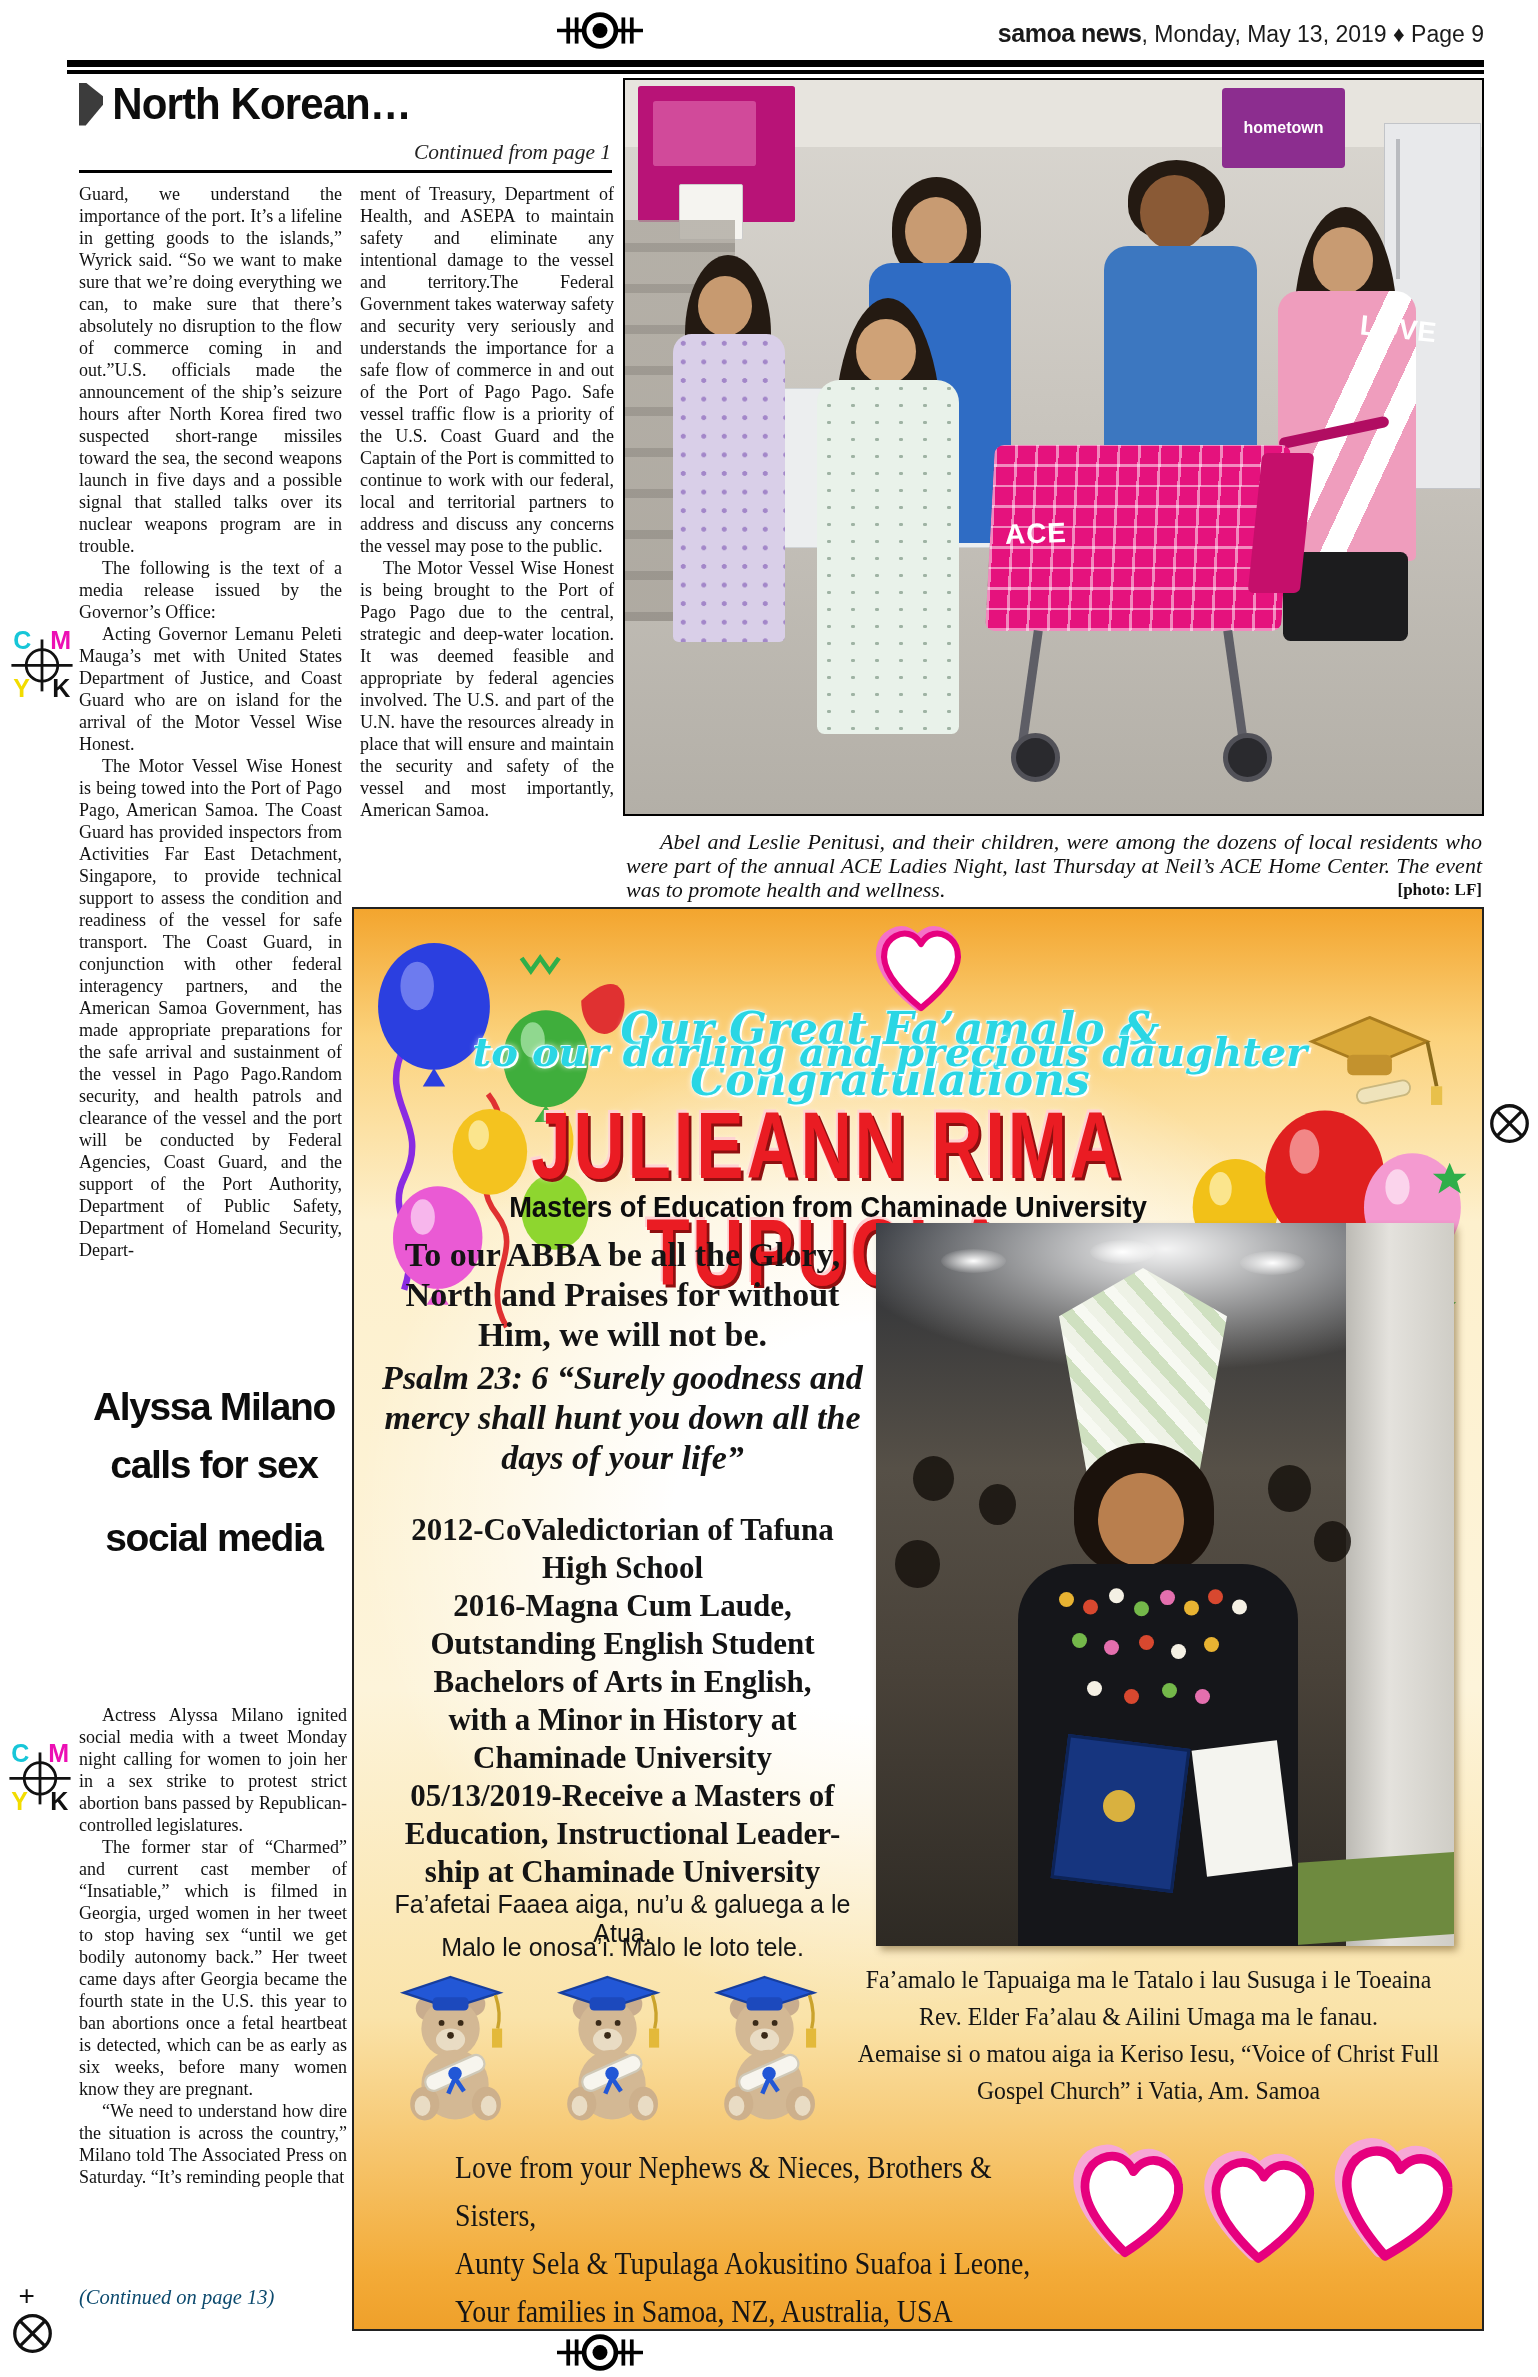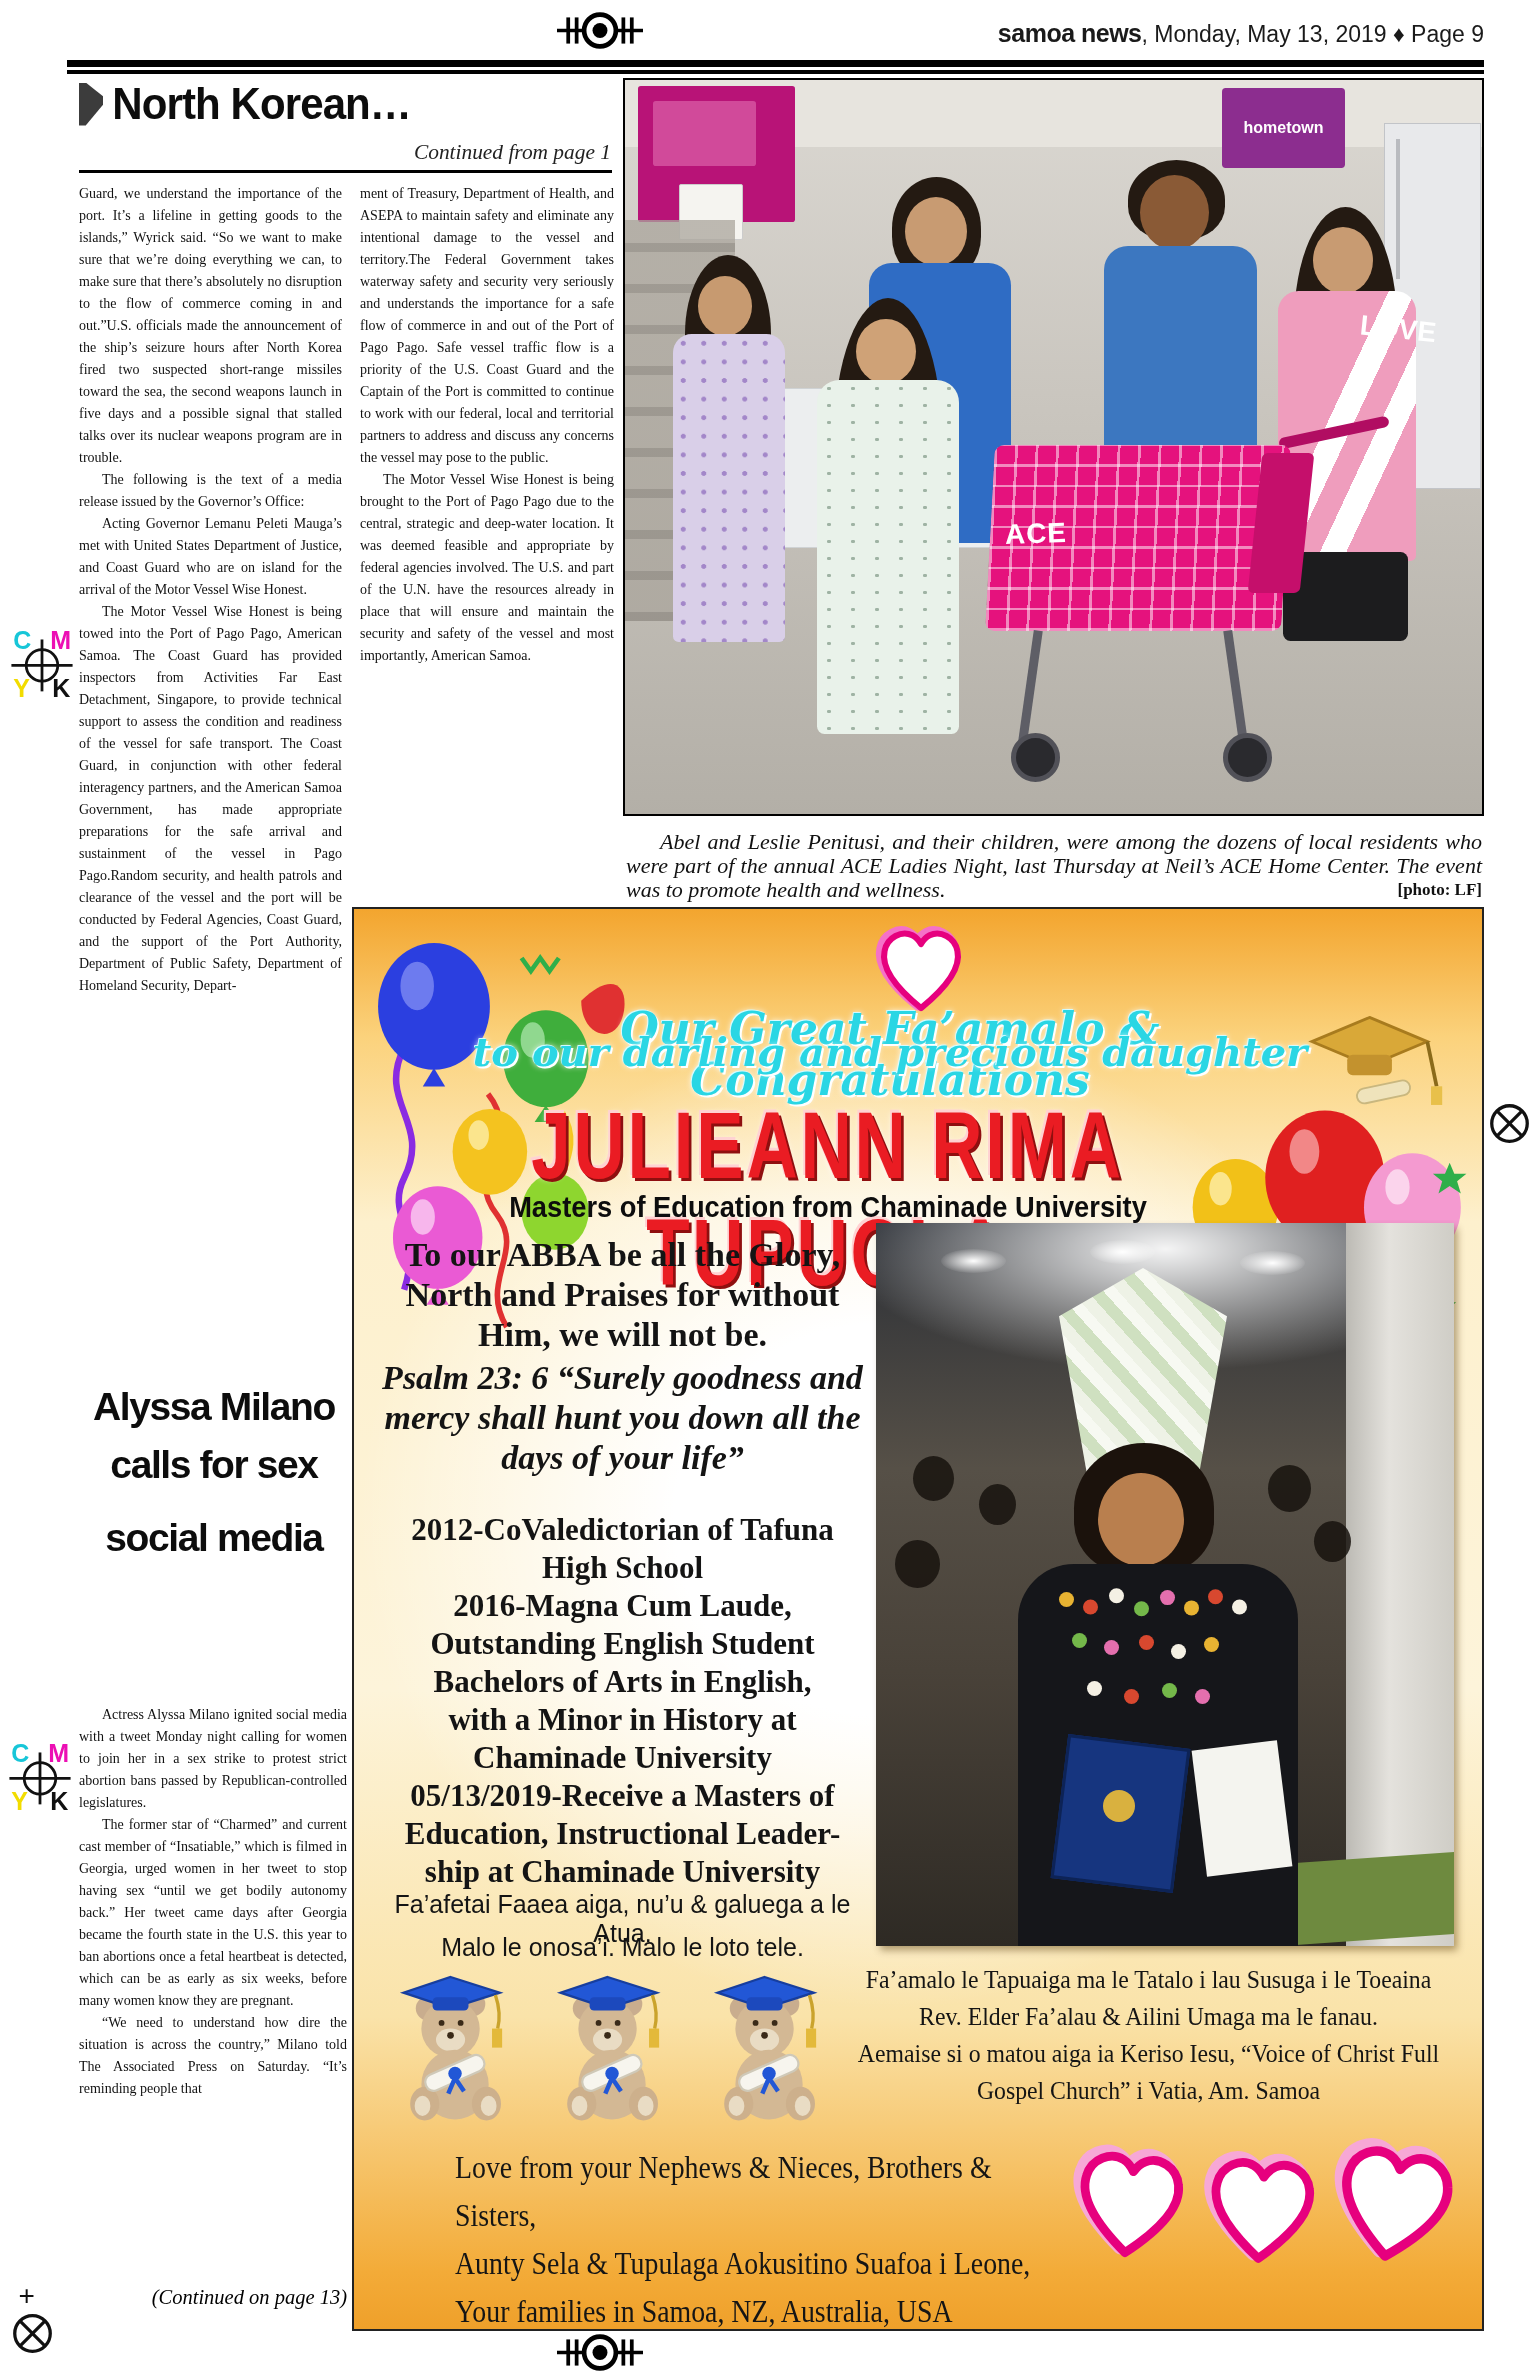--- a/index.html
+++ b/index.html
@@ -26,32 +26,32 @@
   .plus-bl{left:18.6px;top:2280px;font-size:28px;font-family:"Liberation Sans",sans-serif;color:#111;}
 
   
   .nk-head{left:79px;top:80px;display:flex;align-items:center;gap:9.3px;}
   .nk-flag{width:24px;height:43px;background:#3c3c3c;
            clip-path:polygon(0 0,28% 0,100% 32%,100% 52%,28% 100%,0 100%);}
   .nk-title{font-family:"Liberation Sans",sans-serif;font-weight:bold;font-size:42px;
             letter-spacing:-0.9px;transform:scaleY(1.06);transform-origin:left center;color:#0d0d0d;}
   .nk-contfrom{left:354px;top:140px;width:257px;text-align:right;font-style:italic;font-size:21.4px;color:#222;}
   .nk-rule{left:79px;top:170px;width:533px;height:2.8px;background:#000;}
-  .col{font-size:14px;line-height:22px;text-align:justify;overflow:hidden;}
+  .col{font-size:18px;line-height:22px;text-align:justify;overflow:hidden;}
   .col p{margin:0;}
   .col p.ind{text-indent:23px;}
   .col1{left:79px;top:183px;width:263px;height:1191px;}
   .col2{left:360px;top:183px;width:254px;height:738px;}
 
   
   .mil-head{left:76px;top:1378px;width:276px;text-align:center;font-family:"Liberation Sans",sans-serif;
             font-weight:bold;font-size:39px;line-height:58px;letter-spacing:-1.4px;color:#0d0d0d;}
   .mil-head .gap{margin-top:15px;}
   .mil-body{left:79px;top:1704px;width:268px;height:582px;}
-  .mil-cont{left:79px;top:2286px;width:268px;text-align:right;font-style:italic;font-size:20.5px;color:#000000;}
+  .mil-cont{left:79px;top:2286px;width:268px;font-style:italic;font-size:20.5px;color:#0c4a6e;}
 
   
   .photo1{left:623px;top:78px;width:861px;height:738px;border:2.8px solid #000;box-sizing:border-box;
           background:linear-gradient(180deg,#dbd8d2 0%,#c9c5be 45%,#b3afa7 100%);overflow:hidden;}
   .p1-ceiling{left:0;top:0;width:100%;height:67px;background:#e7e4de;}
   .p1-signL{left:13px;top:5.6px;width:157px;height:136px;background:#b81377;border-radius:2.8px;}
   .p1-signL-in{left:28px;top:20.5px;width:103px;height:65px;background:#d14a9a;border-radius:2.8px;}
   .p1-price{left:54px;top:104px;width:62px;height:54px;background:#f5f4f0;border:0.9px solid #ccc;border-radius:1.9px;}
   .p1-shelf{left:0;top:140px;width:110px;height:401px;opacity:.75;
             background:repeating-linear-gradient(0deg,#8f8a82 0 9.3px,#aaa59c 9.3px 41px);}

